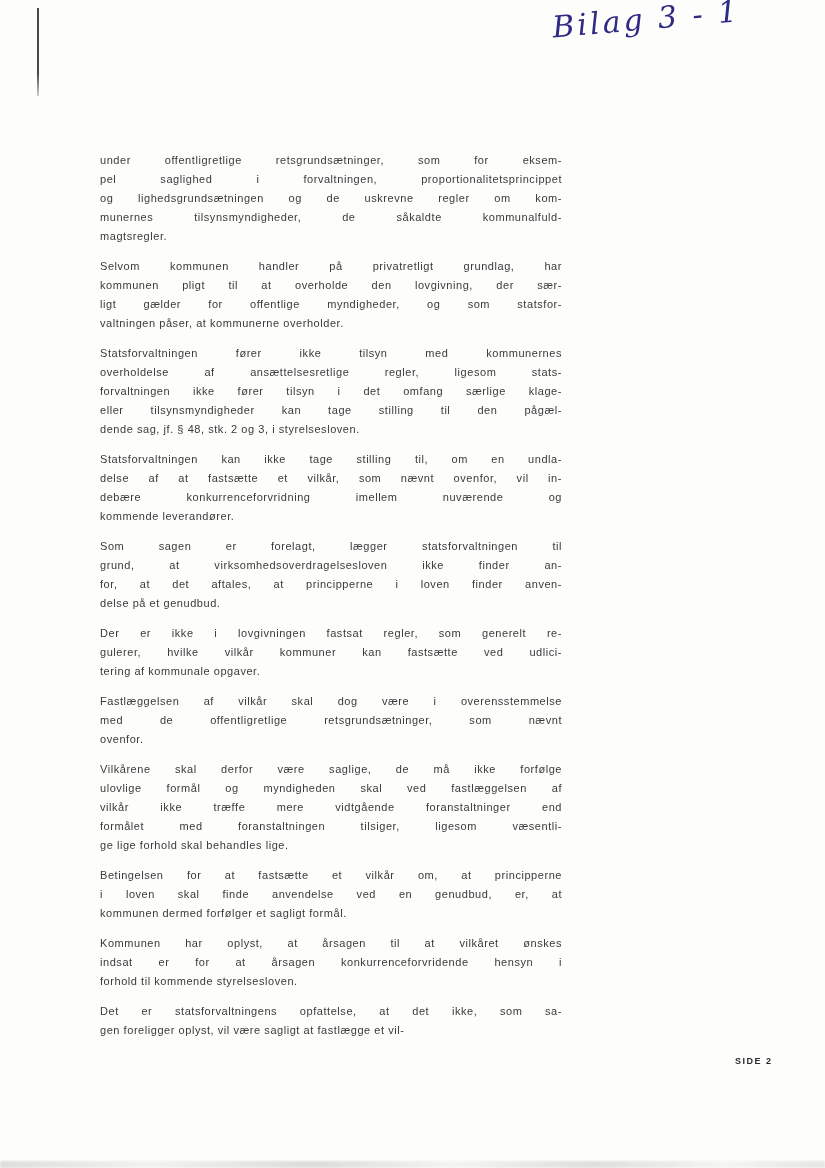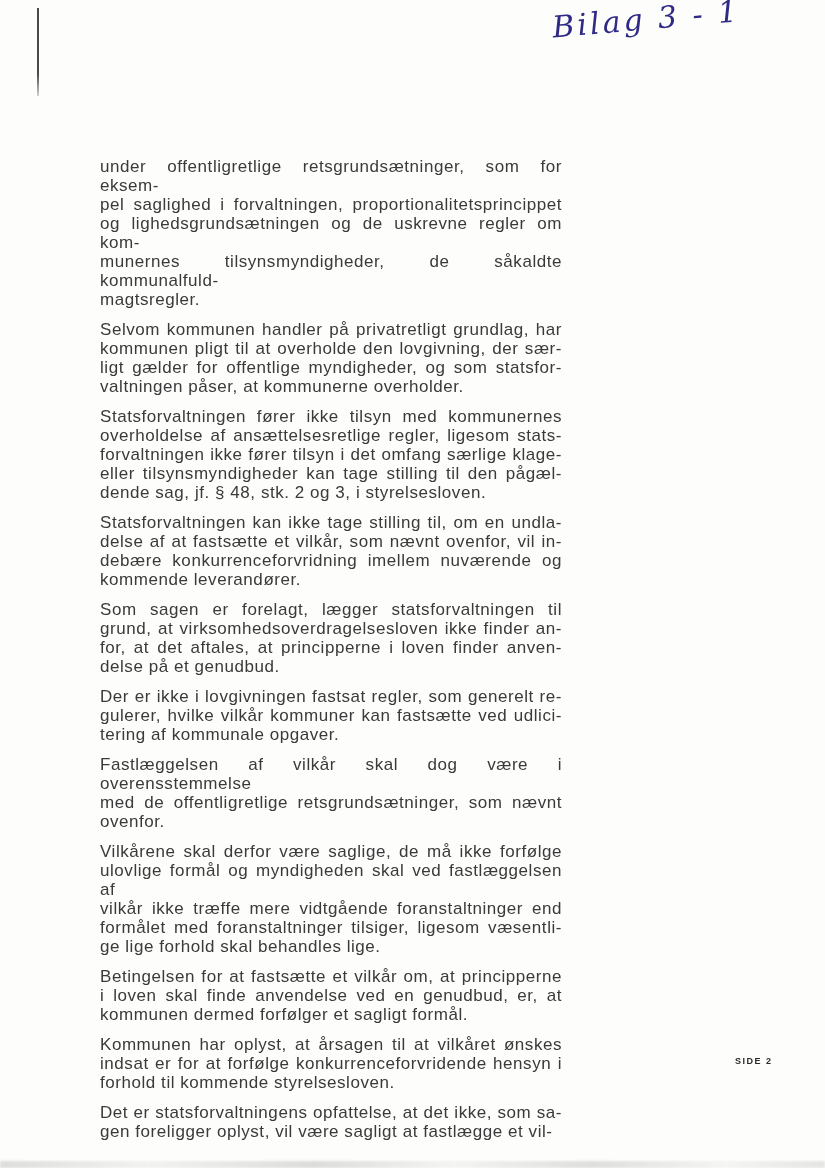--- a/index.html
+++ b/index.html
@@ -42,24 +42,23 @@
     background: linear-gradient(to bottom, #4a4a4a 0%, #4a4a4a 75%, rgba(74,74,74,0.25) 100%);
   }
 
   
   .doc-body {
     position: absolute;
     left: 100px;
     top: 151px;
     width: 462px;
     color: #3a3a3a;
-    font-size: 17px;
+    font-size: 11px;
     line-height: 19px;
     letter-spacing: 0.55px;
-    margin-top: 6px;
   }
   .paragraph {
     margin: 0 0 11px 0;
   }
   .line {
     text-align: justify;
     text-align-last: justify;
     white-space: normal;
   }
   .line.last {
@@ -144,31 +143,31 @@
       </div>
       <div class="paragraph">
         <div class="line">Fastlæggelsen af vilkår skal dog være i overensstemmelse</div>
         <div class="line">med de offentligretlige retsgrundsætninger, som nævnt</div>
         <div class="line last">ovenfor.</div>
       </div>
       <div class="paragraph">
         <div class="line">Vilkårene skal derfor være saglige, de må ikke forfølge</div>
         <div class="line">ulovlige formål og myndigheden skal ved fastlæggelsen af</div>
         <div class="line">vilkår ikke træffe mere vidtgående foranstaltninger end</div>
-        <div class="line">formålet med foranstaltninger tilsiger, ligesom væsentli-</div>
+        <div class="line">formålet med foranstaltningen tilsiger, ligesom væsentli-</div>
         <div class="line last">ge lige forhold skal behandles lige.</div>
       </div>
       <div class="paragraph">
         <div class="line">Betingelsen for at fastsætte et vilkår om, at principperne</div>
         <div class="line">i loven skal finde anvendelse ved en genudbud, er, at</div>
         <div class="line last">kommunen dermed forfølger et sagligt formål.</div>
       </div>
       <div class="paragraph">
         <div class="line">Kommunen har oplyst, at årsagen til at vilkåret ønskes</div>
-        <div class="line">indsat er for at forfølge konkurrenceforvridende hensyn i</div>
+        <div class="line">indsat er for at årsagen konkurrenceforvridende hensyn i</div>
         <div class="line last">forhold til kommende styrelsesloven.</div>
       </div>
       <div class="paragraph">
         <div class="line">Det er statsforvaltningens opfattelse, at det ikke, som sa-</div>
         <div class="line last">gen foreligger oplyst, vil være sagligt at fastlægge et vil-</div>
       </div>
     </div>
 
   <div class="page-number">SIDE 2</div>
 

